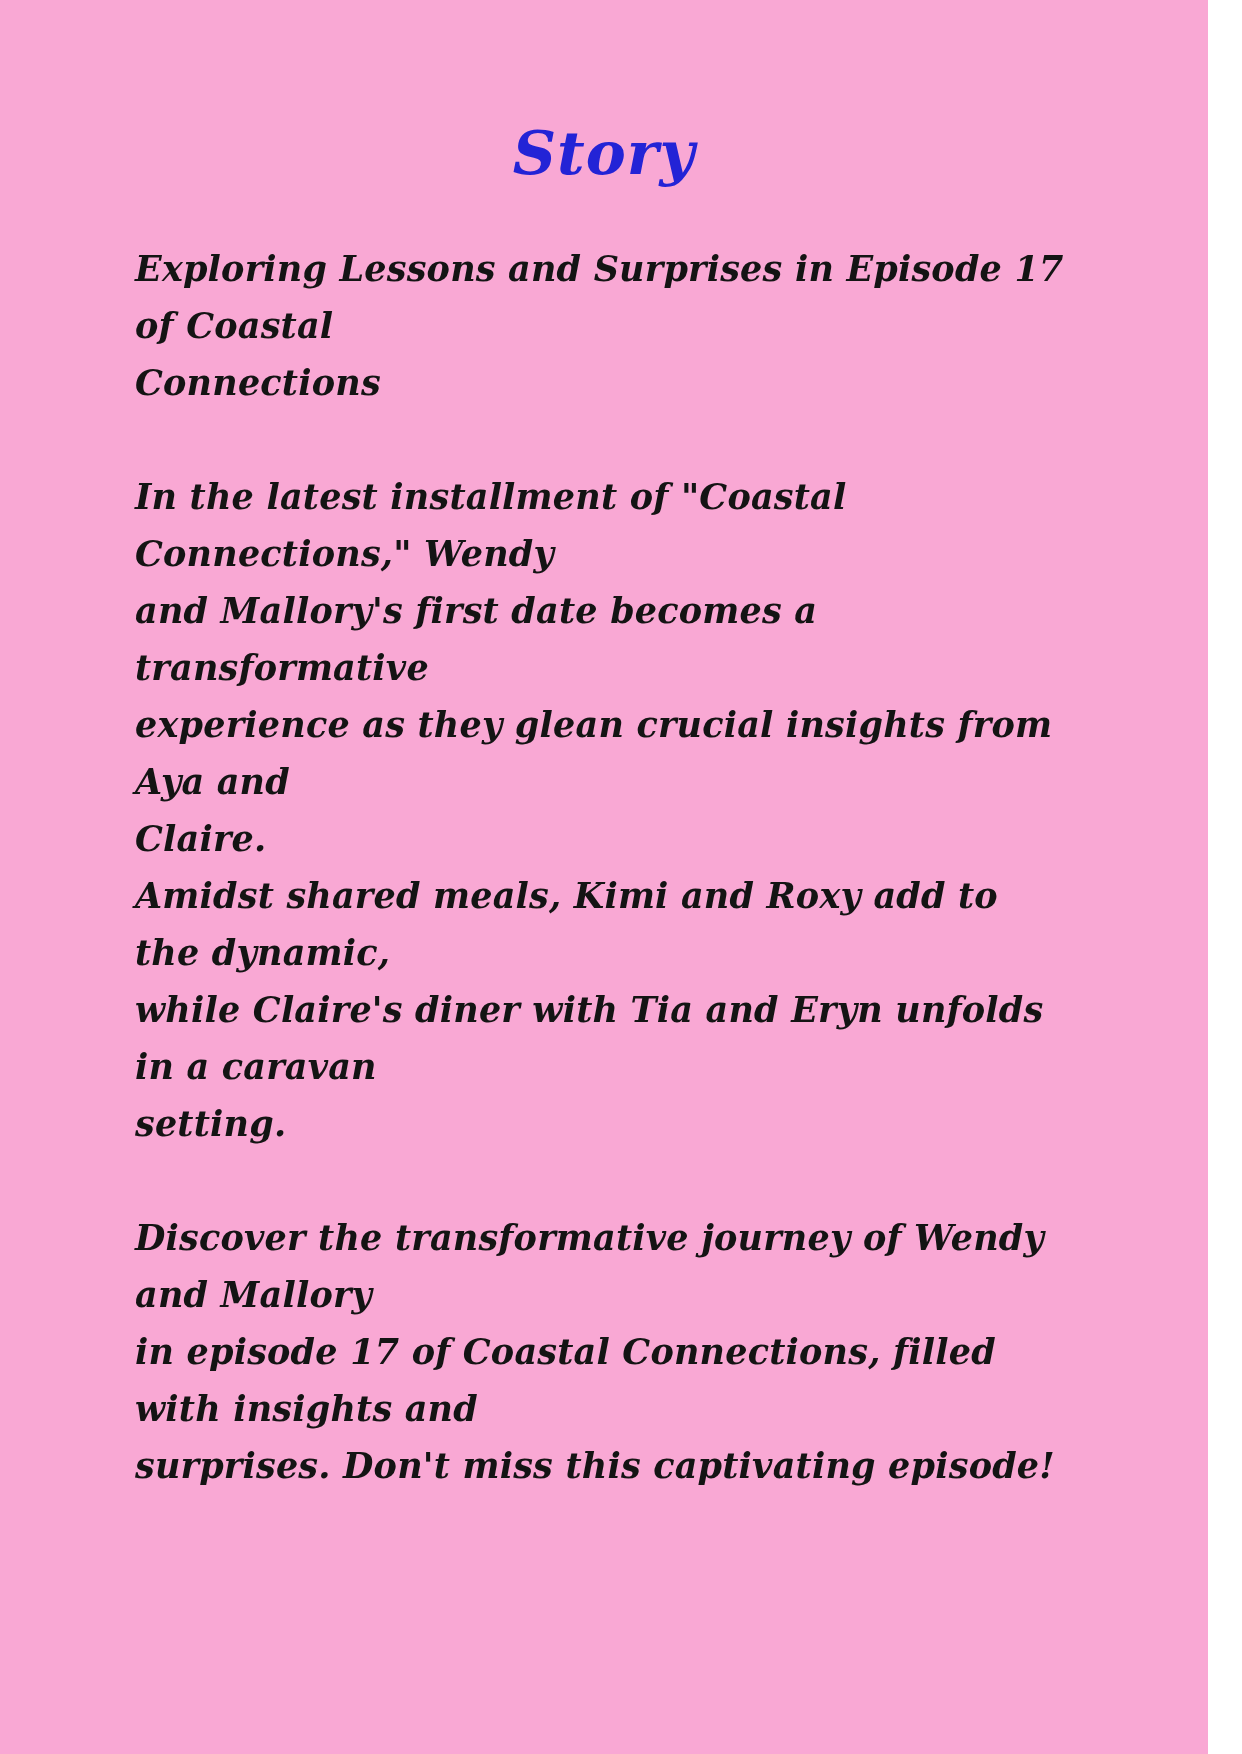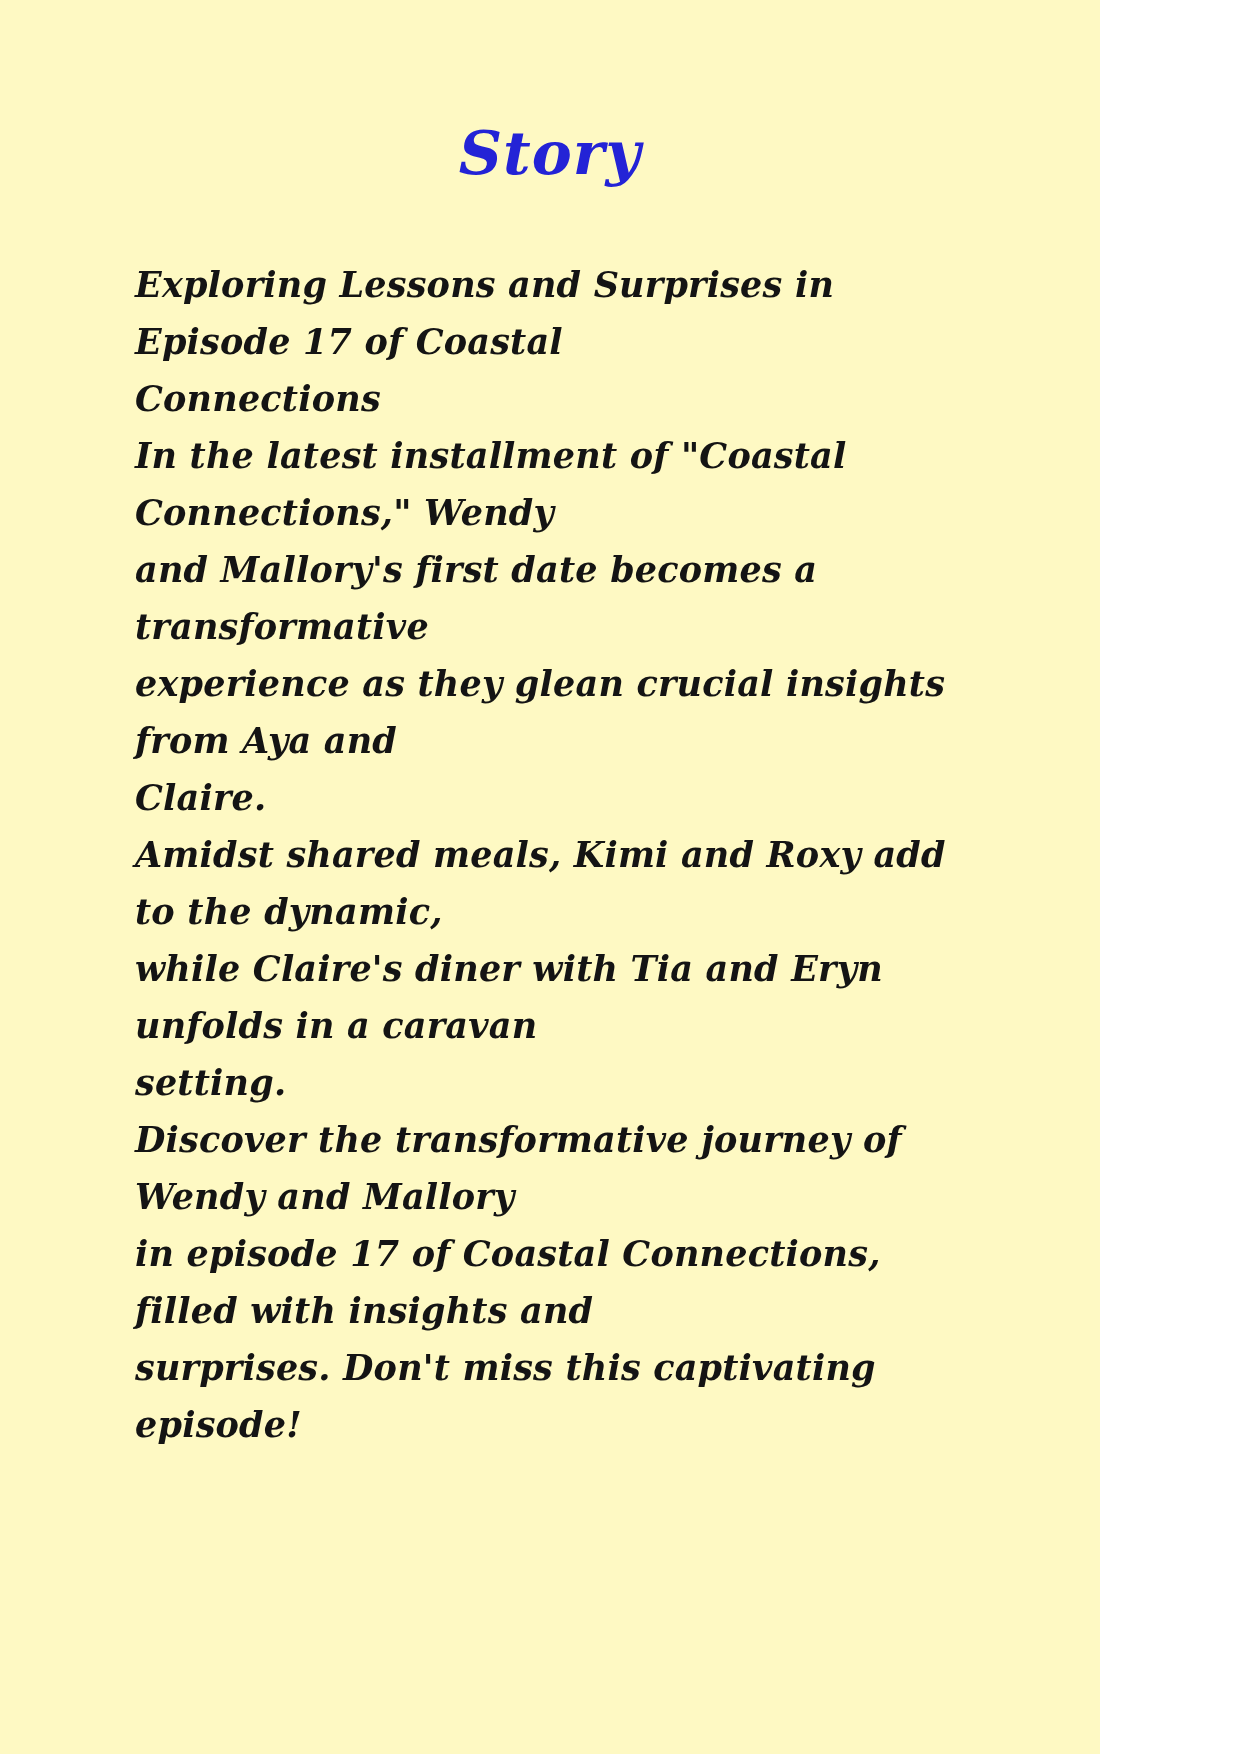--- a/index.html
+++ b/index.html
@@ -2,23 +2,23 @@
 <html><head>
 <meta charset="utf-8">
 <style>
   html, body {
     margin: 0;
     padding: 0;
     background: #ffffff;
   }
   .page {
     position: relative;
-    width: 1100px;
+    width: 1208px;
     height: 1754px;
-    background: #fef9c3;
+    background: #f9a8d4;
     overflow: hidden;
     font-family: "DejaVu Serif", serif;
   }
   .doc-title {
     margin: 0;
     padding-top: 118px;
     text-align: center;
     color: #2323d6;
     font-size: 60px;
     font-weight: 700;
@@ -35,23 +35,24 @@
     padding: 0;
     white-space: pre-line;
     font-size: 35px;
     line-height: 57px;
     font-weight: 700;
     font-style: italic;
     letter-spacing: 0.2px;
     font-family: "DejaVu Serif", cursive, serif;
   }
   .doc-body p.para-gap {
+    margin-top: 57px;
   }
   .doc-body p.first-para {
-    margin-top: 68px;
+    margin-top: 52px;
   }
 </style>
 </head>
 <body>
 
 <div class="page">
   <h1 class="doc-title">Story</h1>
 
   <div class="doc-body">
     <p class="first-para">Exploring Lessons and Surprises in Episode 17 of Coastal

